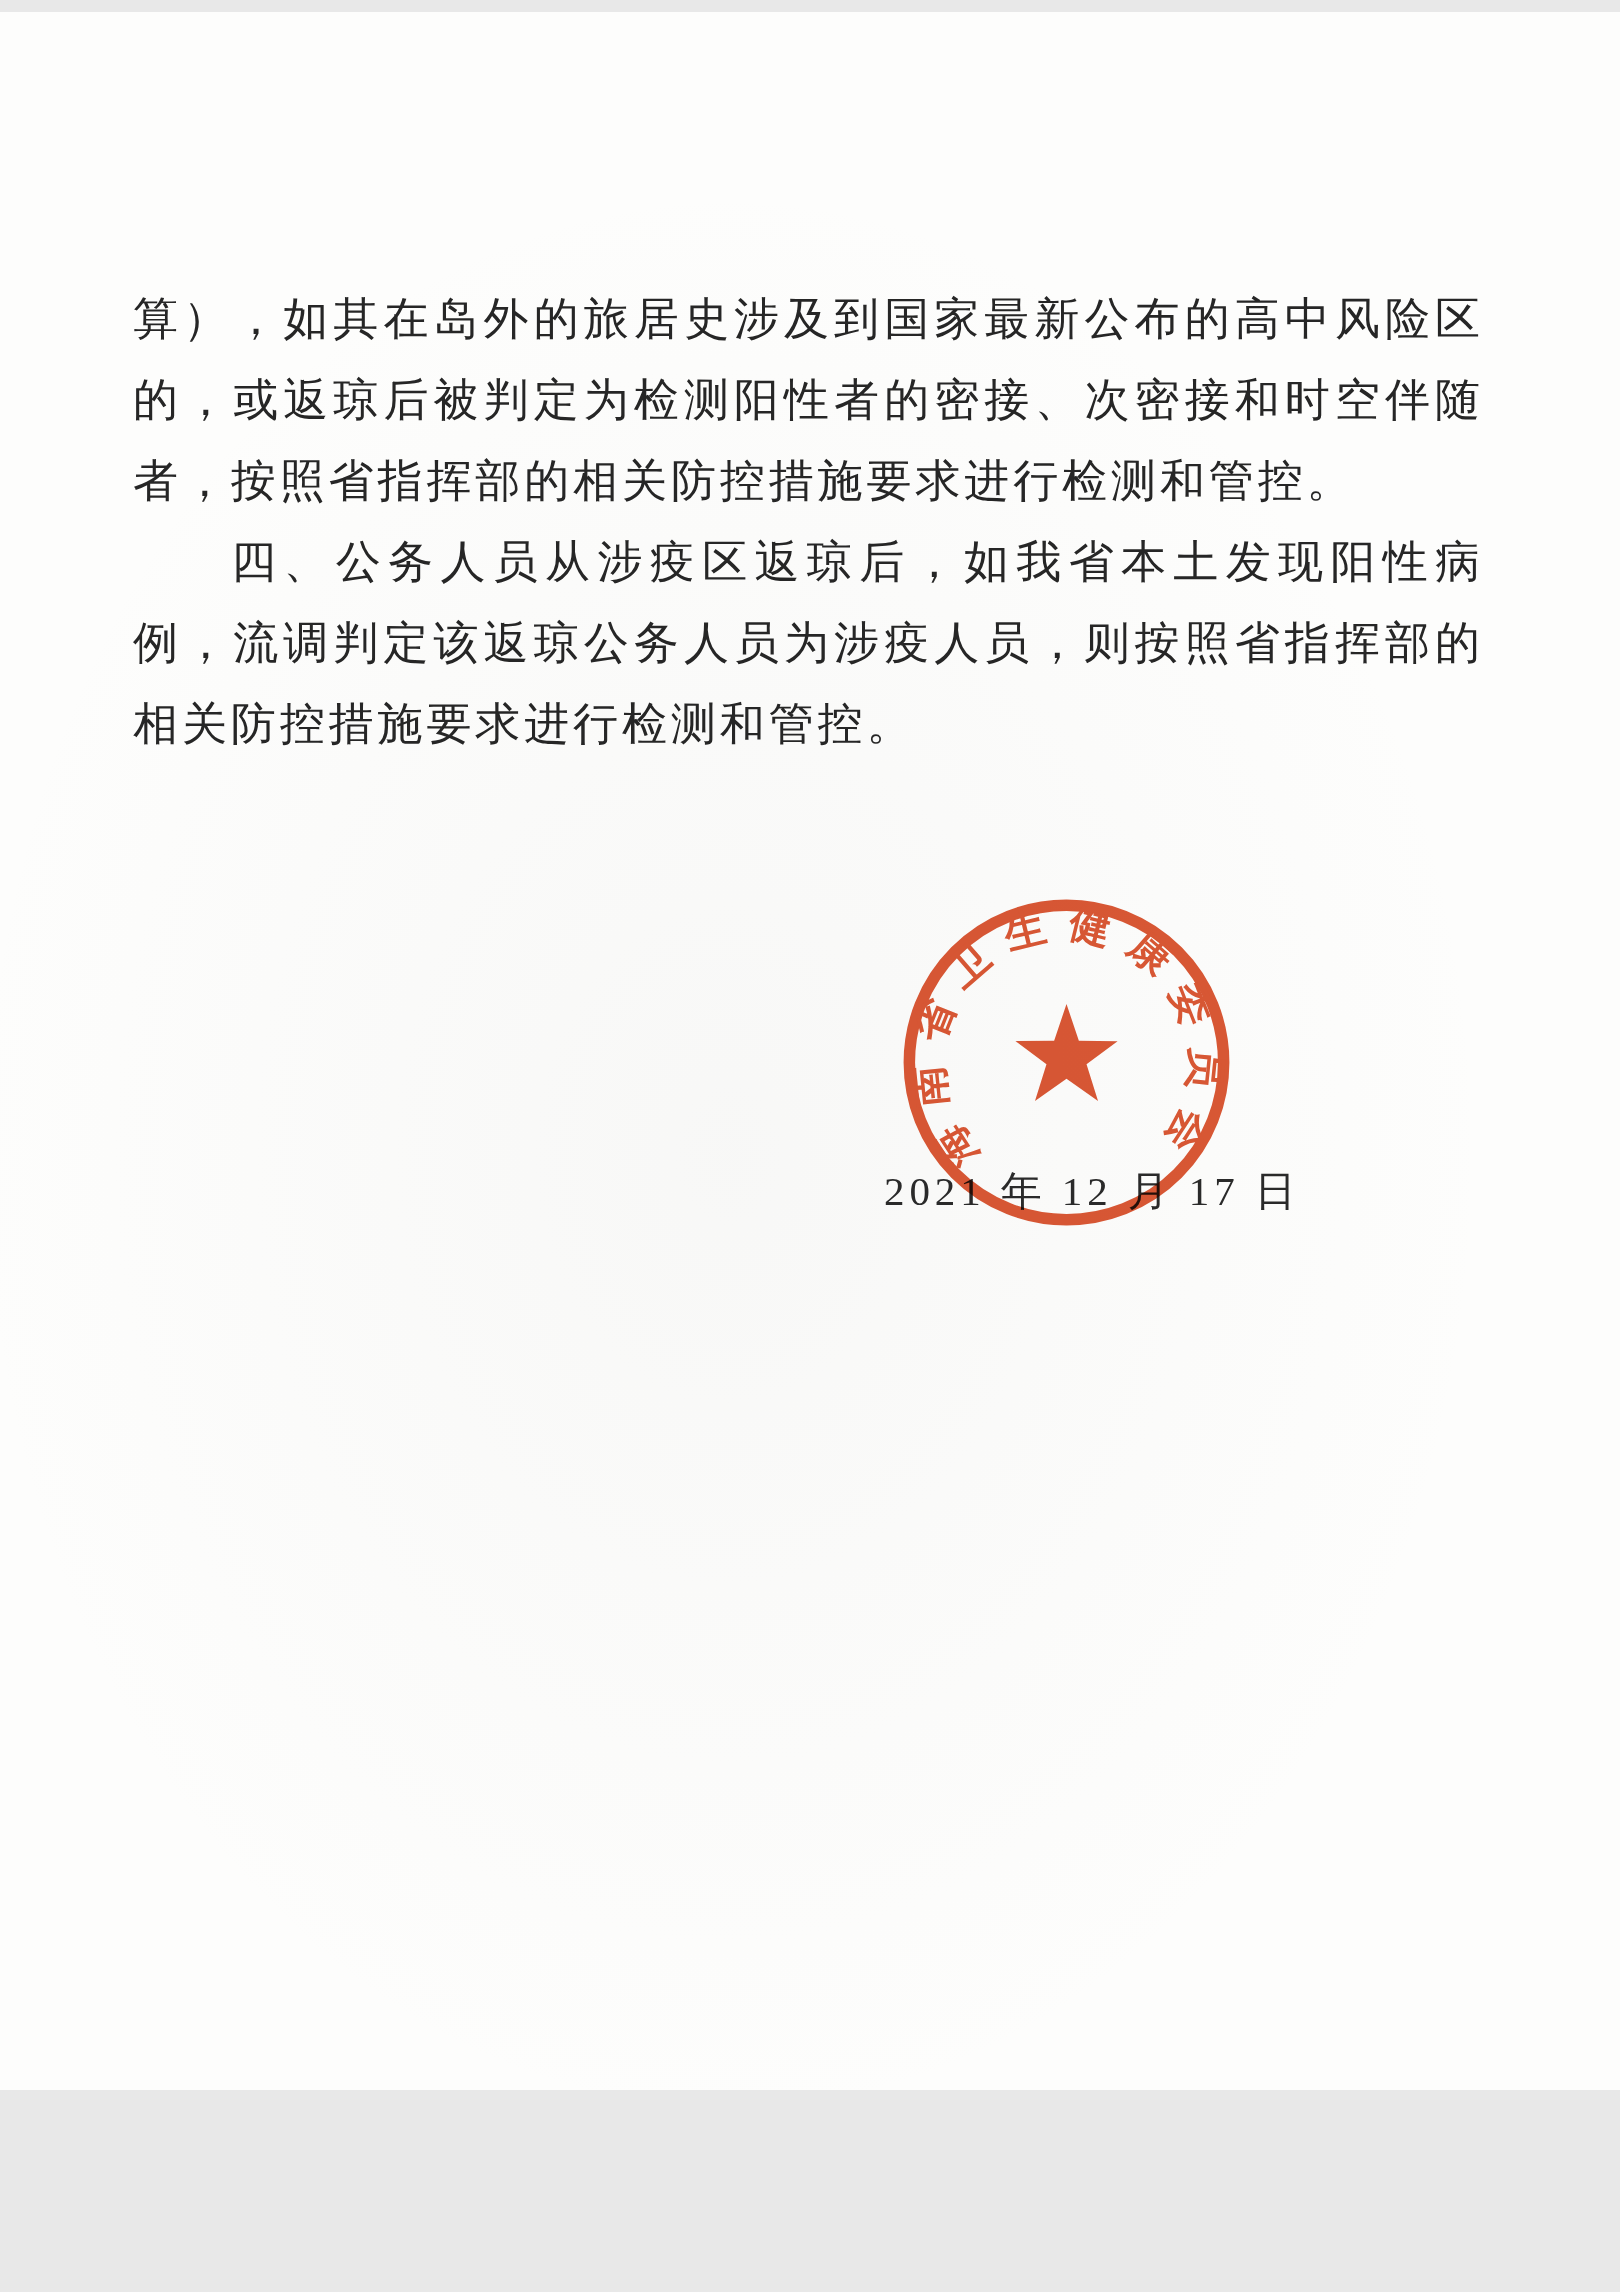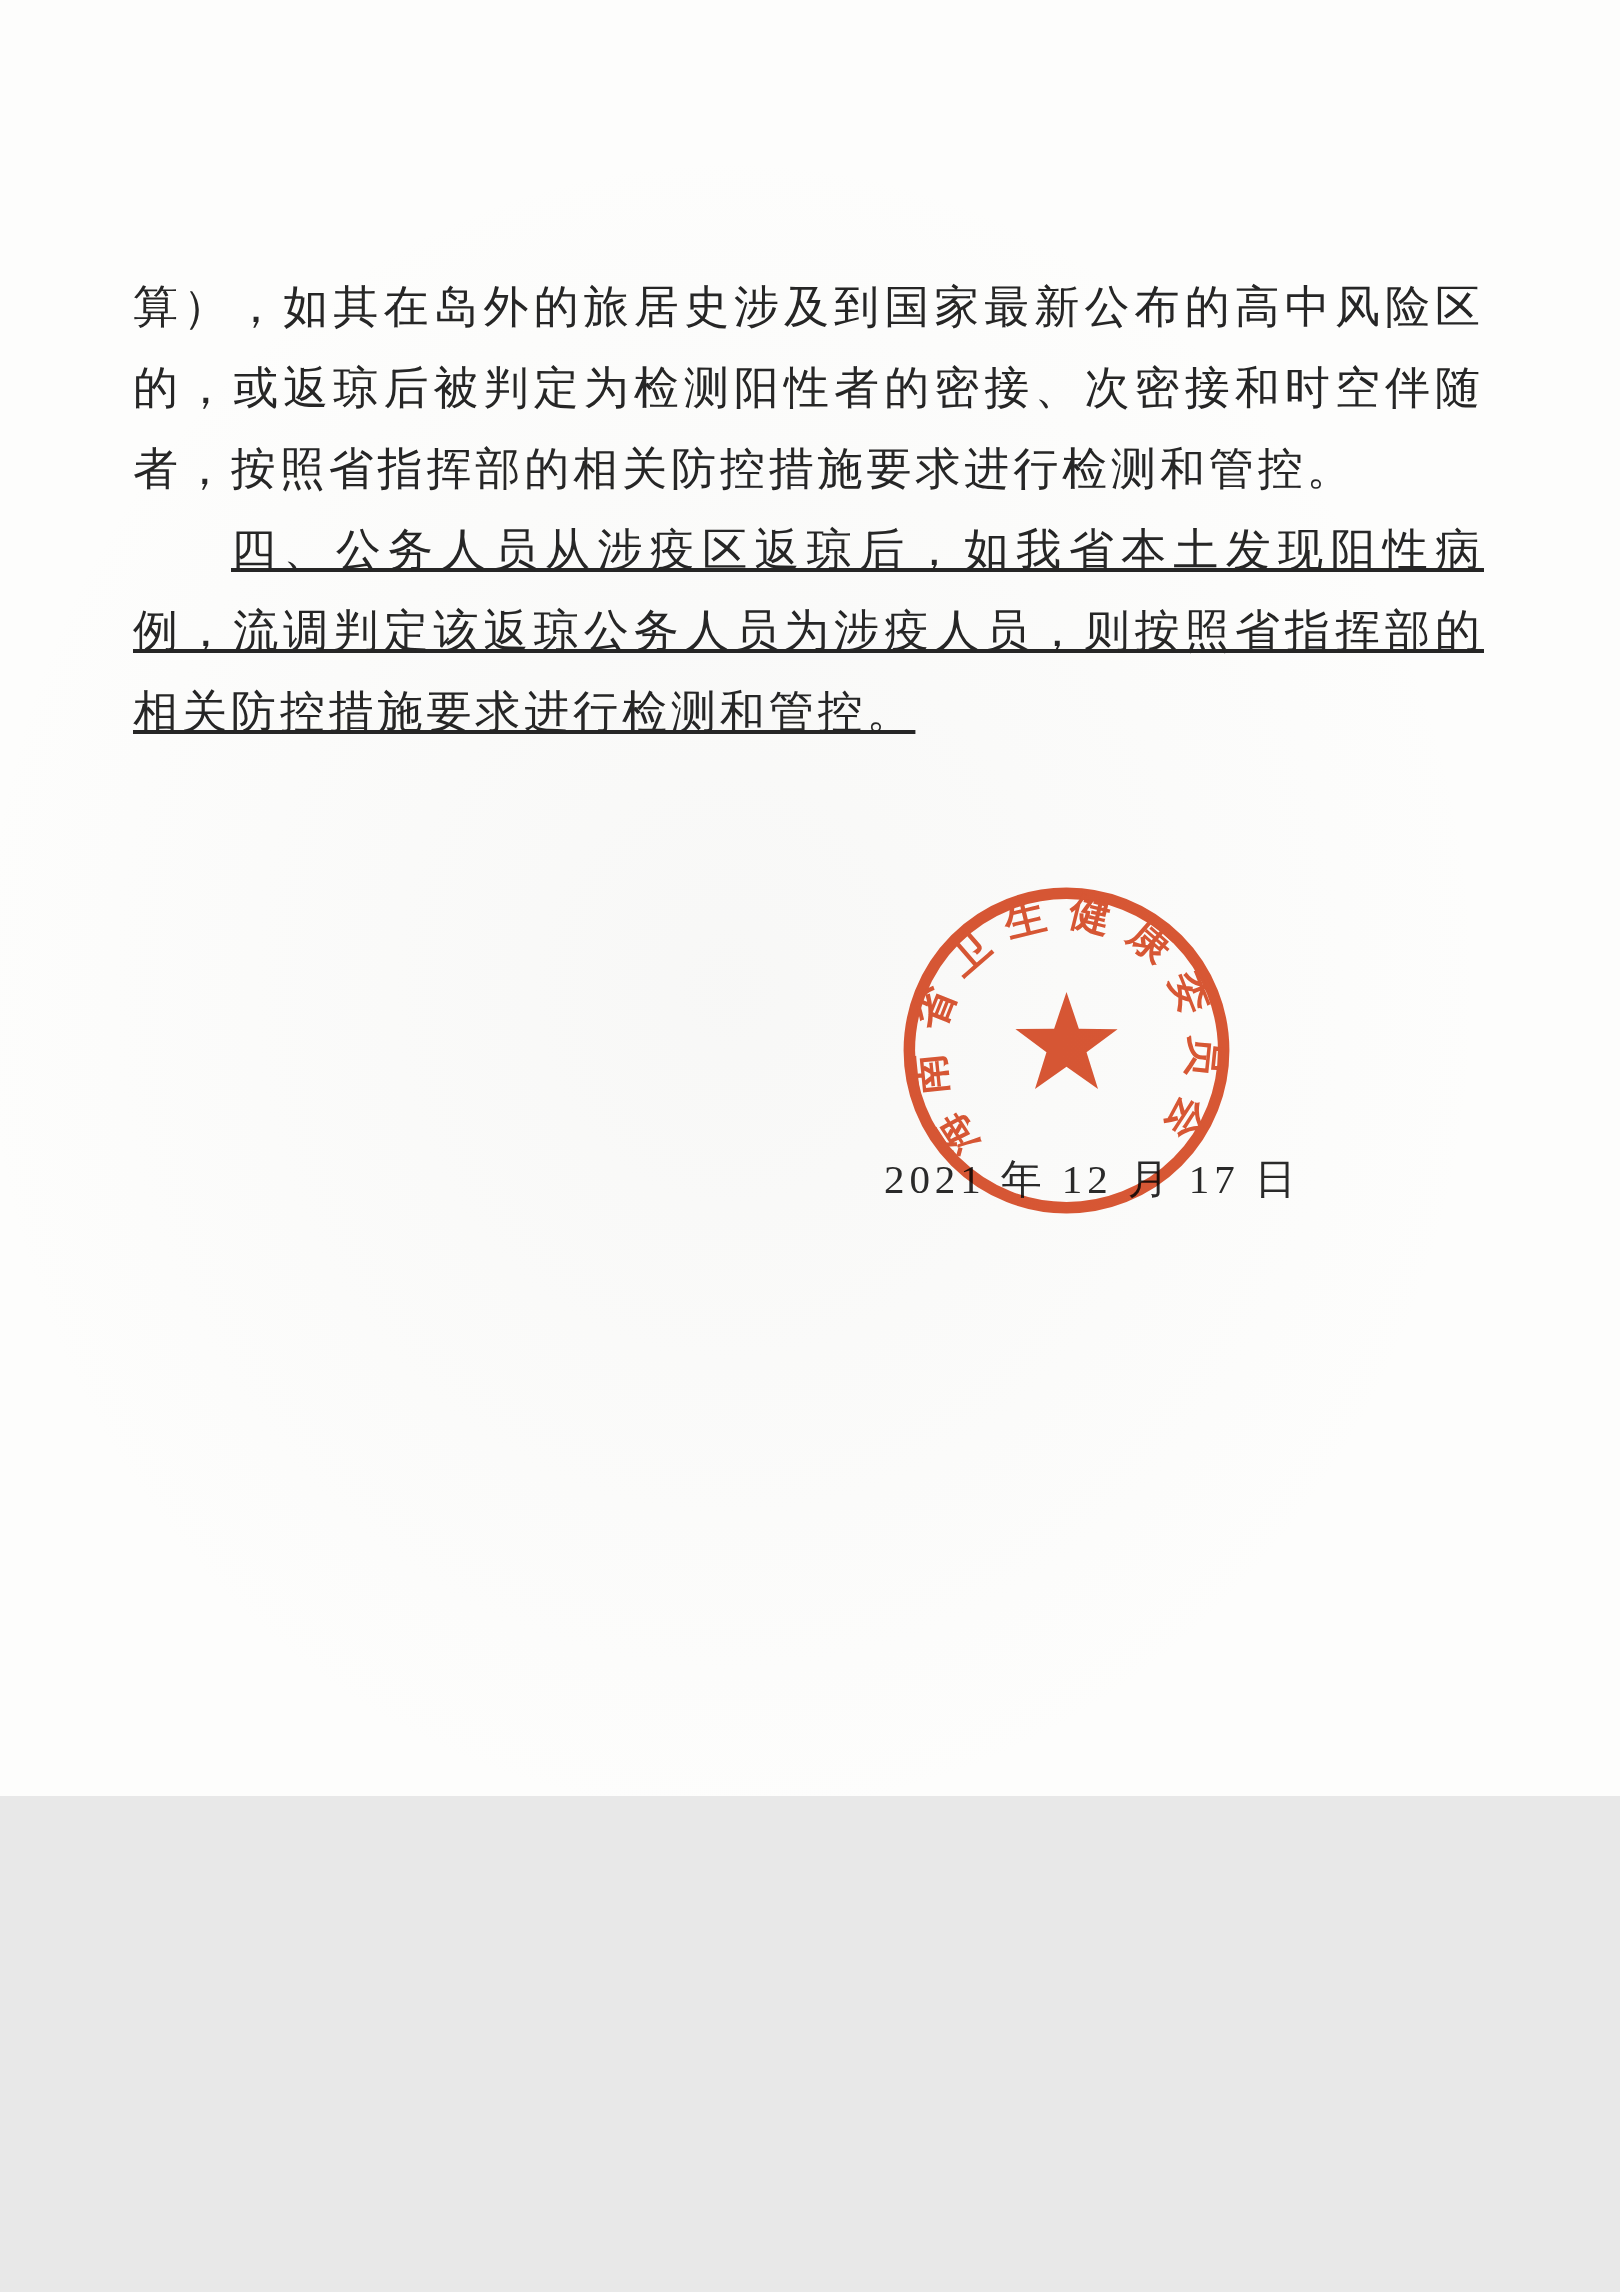--- a/index.html
+++ b/index.html
@@ -3,22 +3,22 @@
 <meta charset="utf-8">
 <style>
   html, body {
     margin: 0;
     padding: 0;
     background: #e8e8e8;
   }
   .page {
     position: relative;
     width: 1620px;
-    height: 1796px;
-    margin: 0 auto;
+    height: 2078px;
+    margin: 12px auto;
     background: #fdfdfc;
     background-image: radial-gradient(ellipse at 45% 55%, rgba(200,200,198,0.10), rgba(255,255,255,0) 60%);
     overflow: hidden;
     font-family: "Liberation Serif", "DejaVu Serif", serif;
     color: #262626;
   }
   .body-text {
     position: absolute;
     left: 133px;
     top: 267px;
@@ -28,21 +28,20 @@
     letter-spacing: 3.9px;
     text-align: justify;
     text-justify: inter-character;
   }
   .body-text p {
     margin: 0;
     padding: 0;
   }
   .body-text p.indent {
     text-indent: 98px;
-    text-decoration: underline;
   }
   .signature-line {
     position: absolute;
     white-space: nowrap;
     font-size: 41px;
     color: #2a2a2a;
   }
   .sig-org1 { left: 755px; top: 992px; letter-spacing: 9.8px; }
   .sig-org2 { left: 737px; top: 1068px; letter-spacing: 2px; }
   .sig-date { left: 884px; top: 1152px; letter-spacing: 4.9px; }

